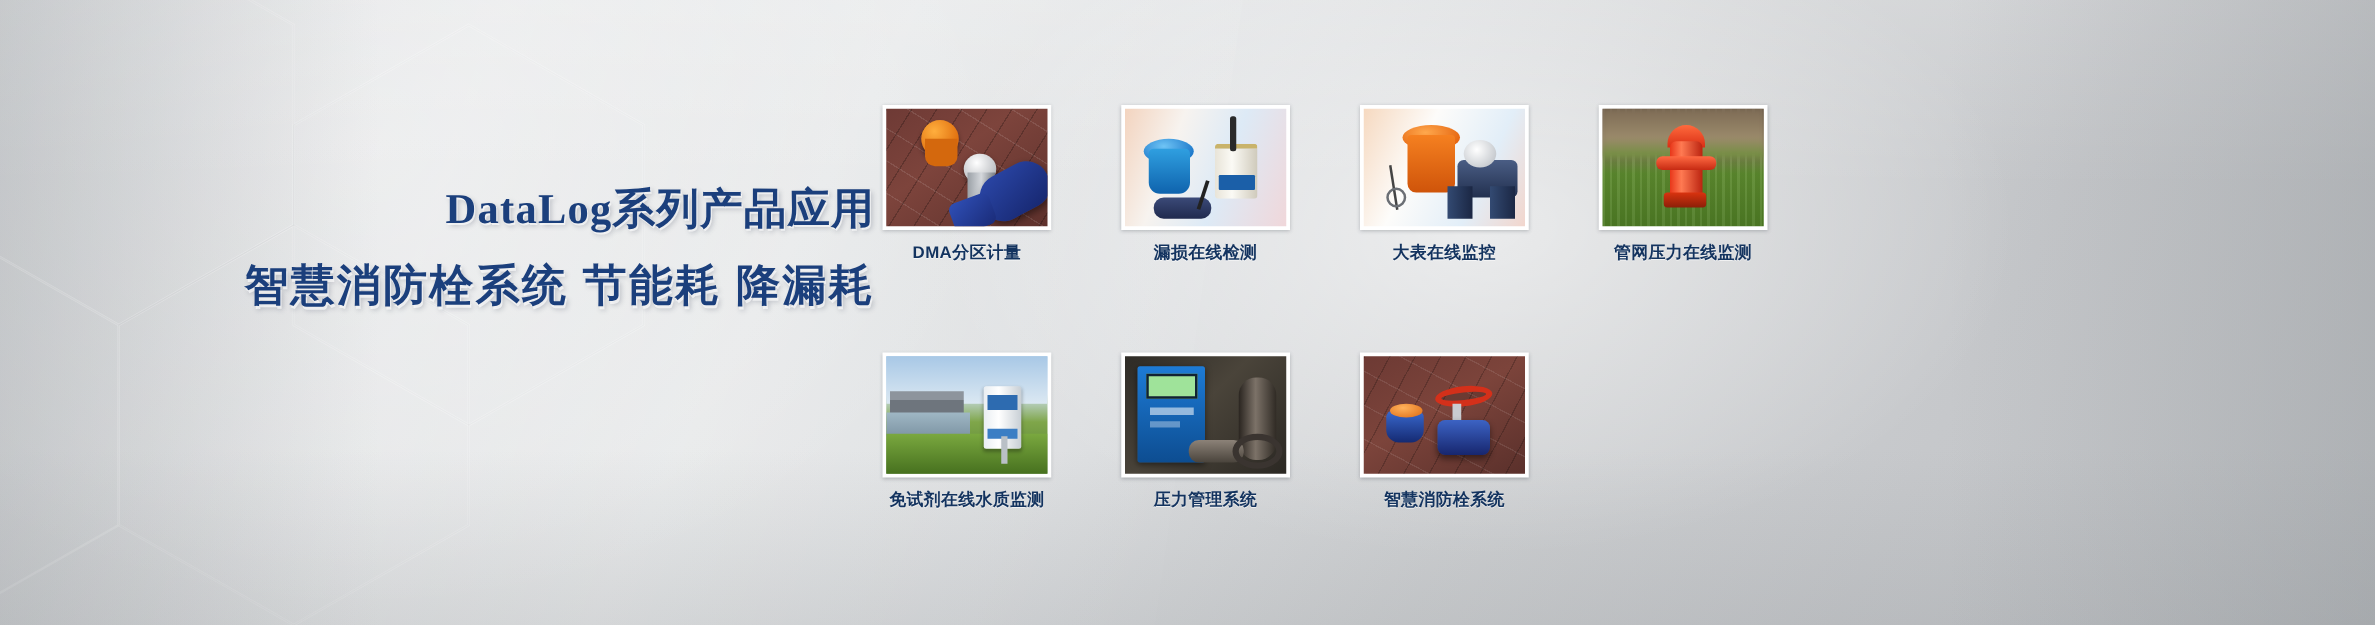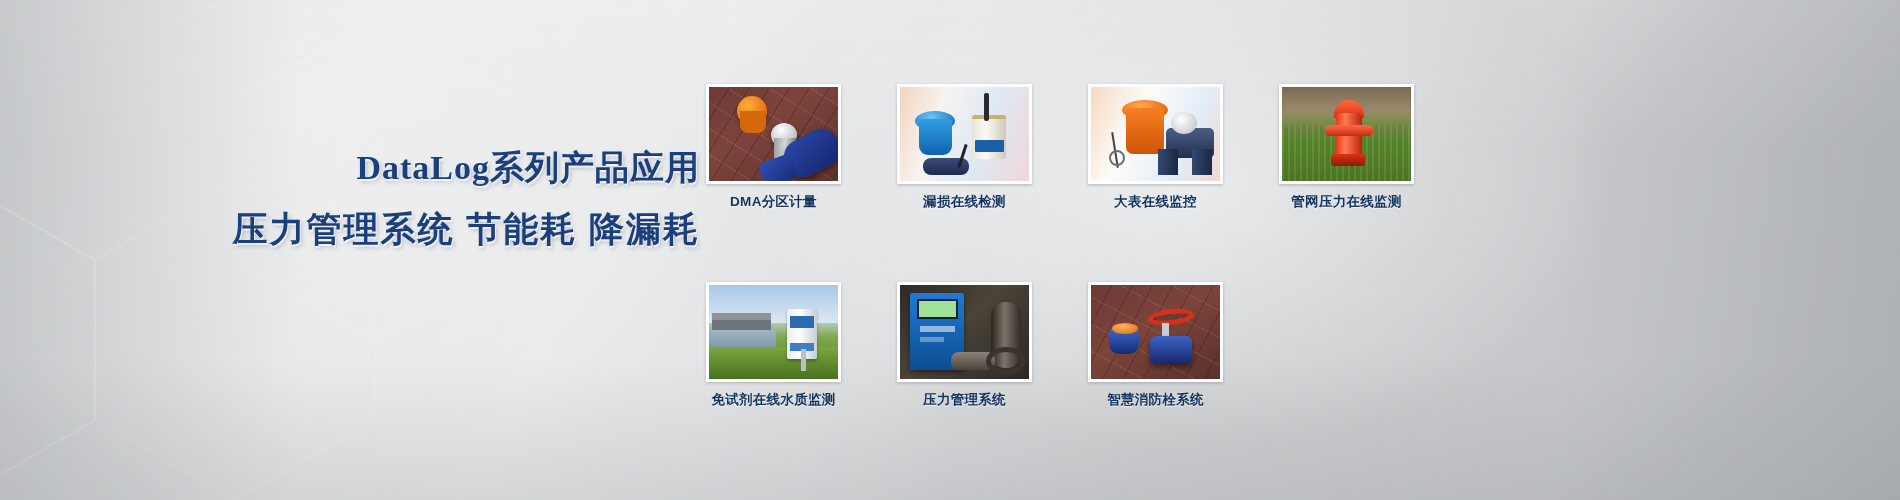--- a/index.html
+++ b/index.html
@@ -212,21 +212,21 @@
         <polygon points="375,20 515,100 515,260 375,340 235,260 235,100"></polygon>
       </g>
     </svg>
   </div>
 
   <div class="sheen"></div>
   <div class="vig"></div>
 
   <div class="headline">
     <div class="l1">DataLog系列产品应用</div>
-    <div class="l2">压力管理系统 节能耗 降漏耗</div>
+    <div class="l2">智慧消防栓系统 节能耗 降漏耗</div>
   </div>
 
   <div class="grid">
 
     <div class="card">
       <div class="thumb">
         <div class="photo p1">
           <span class="o1"></span>
             <span class="o1b"></span>
             <span class="s1"></span>

